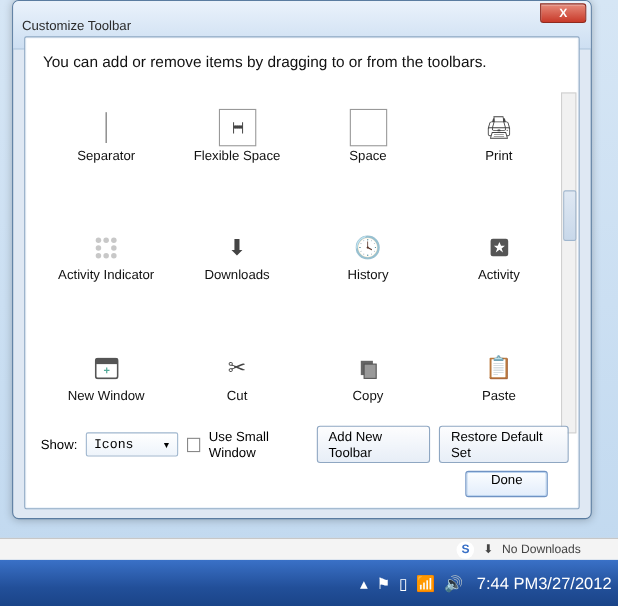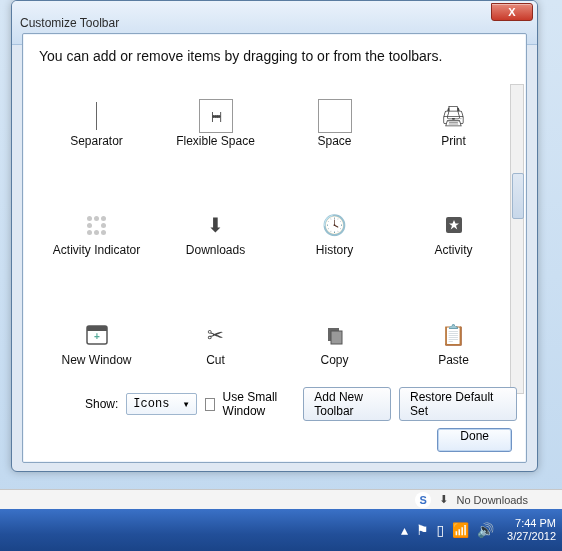--- a/index.html
+++ b/index.html
@@ -97,39 +97,39 @@
     position: absolute; left:1px; top:88px;
     width:12px; height:46px;
     background: linear-gradient(#dfe8f3,#c8d8ea);
     border:1px solid #9fb6ce; border-radius:2px;
   }
   .bottom-row {
     position: absolute; left: 14px; bottom: 44px;
     width: 480px; height: 28px;
     display: flex; align-items: center; gap: 8px;
   }
-  .bottom-row .lbl { margin-right: 0px; margin-left: 48px; }
+  .bottom-row .lbl { margin-right: 0px; }
   .select {
     width: 92px; height: 22px;
     border: 1px solid #9fb6ce;
     background: linear-gradient(#fff,#eef4fb);
     display:flex;align-items:center;justify-content:space-between;
     padding:0 6px;font-size:12px;border-radius:2px;font-family:Liberation Mono, monospace;
   }
   .checkbox { width:13px;height:13px;border:1px solid #888;background:#fff;display:inline-block;}
   .btn {
     height: 34px;
     border: 1px solid #8fa7c2;
     background: linear-gradient(#fdfdfe,#e7eef7);
     padding: 0 10px;
     border-radius: 3px;
     display:flex;align-items:center;
     font-size:12px;
   }
-  .done-row { position:absolute; right:14px; bottom:10px; }
+  .done-row { position:absolute; right:28px; bottom:10px; }
   .done-btn {
     height: 24px; padding: 0 22px;
     border: 1px solid #6f93c4;
     background: linear-gradient(#fbfdff,#e2edfb);
     border-radius:3px;
     box-shadow: 0 0 0 1px #bcd4ef inset;
   }
   .spinner-dots {
     display:grid;grid-template-columns:repeat(3,5px);grid-template-rows:repeat(3,5px);gap:2px;
   }
@@ -141,21 +141,21 @@
     display:flex;align-items:center;justify-content:flex-end;gap:8px;
     padding-right:34px;font-size:11px;color:#444;
   }
   .taskbar {
     position:absolute; left:0; bottom:0; width:562px; height:42px;
     background: linear-gradient(#3a71c7,#224f99 60%,#1a4488);
     display:flex;align-items:center;justify-content:flex-end;
     color:#fff;font-size:11px;padding-right:6px;gap:12px;
   }
   .tray { display:flex;align-items:center;gap:8px; font-size:14px;}
-  .clock { display:flex;flex-direction:column;align-items:flex-end;line-height:13px;font-size:11px;}
+  .clock { display:flex;flex-direction:row;align-items:flex-end;line-height:13px;font-size:15px;}
   .s-badge{width:16px;height:16px;border-radius:50%;background:#fff;color:#3a71c7;display:flex;align-items:center;justify-content:center;font-weight:bold;font-size:11px;}
 </style>
 </head>
 <body>
 
 <div class="window">
   <div class="titlebar">
     <span class="titlebar-text">Customize Toolbar</span>
     <div class="close-btn">X</div>
   </div>

